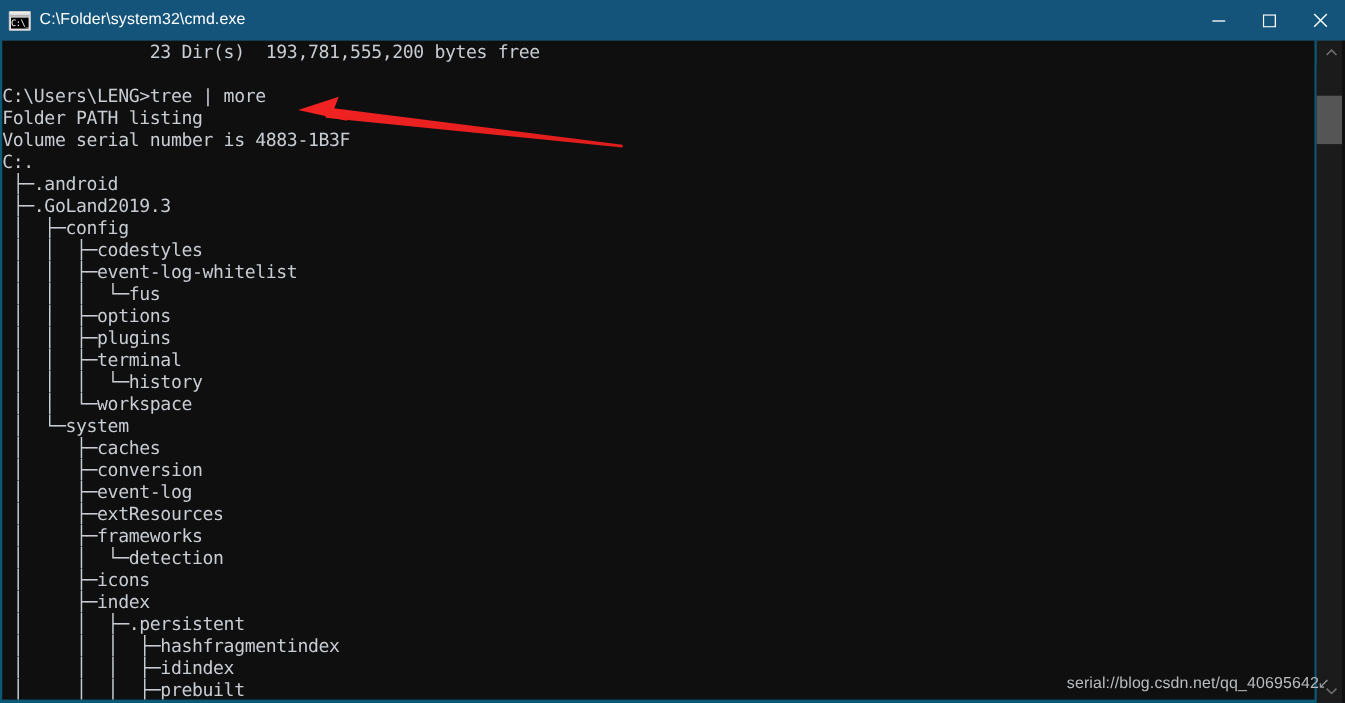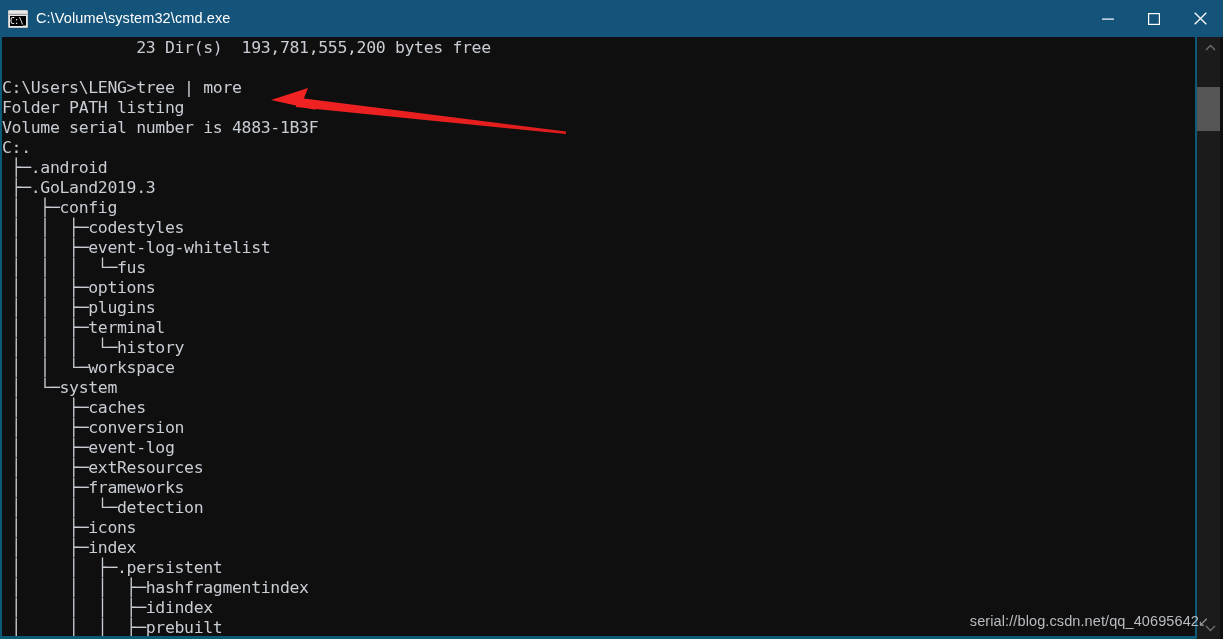--- a/index.html
+++ b/index.html
@@ -195,21 +195,21 @@
 <body>
 
 <div id="window">
 
   <div id="titlebar" style="background: rgb(20, 83, 122);">
     <div id="title-icon">
       <div class="icon-bar"></div>
       <div class="icon-screen"></div>
       <div class="icon-prompt">C:\_</div>
     </div>
-    <div id="title-text">C:\Volume\system32\cmd.exe</div>
+    <div id="title-text">C:\Folder\system32\cmd.exe</div>
 
     <div id="window-controls">
       <div class="wc-btn">
         <svg width="12" height="12" viewBox="0 0 12 12" aria-hidden="true">
           <rect x="0" y="5.5" width="12" height="1.2" fill="#ffffff"></rect>
         </svg>
       </div>
       <div class="wc-btn">
         <svg width="12" height="12" viewBox="0 0 12 12" aria-hidden="true">
           <rect x="0.6" y="0.6" width="10.8" height="10.8" fill="none" stroke="#ffffff" stroke-width="1.2"></rect>

